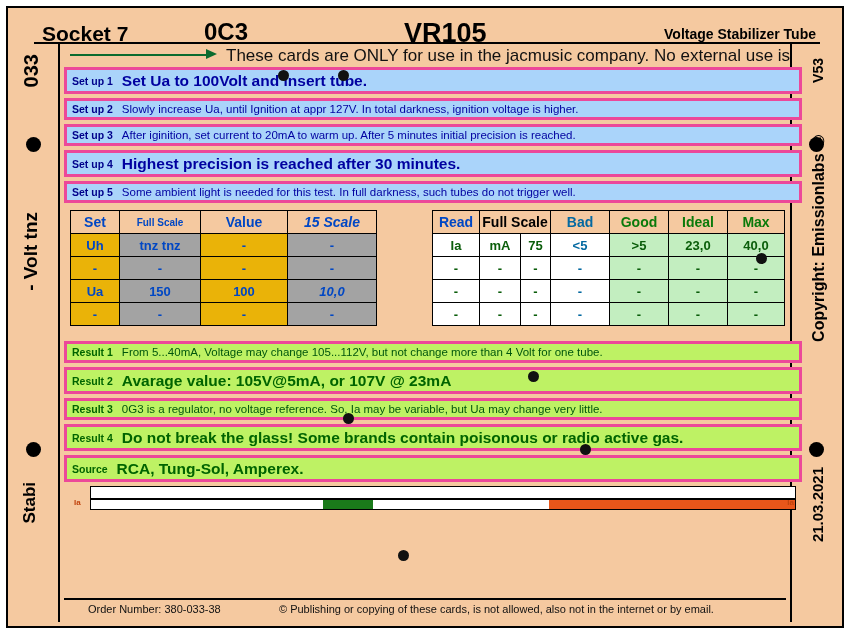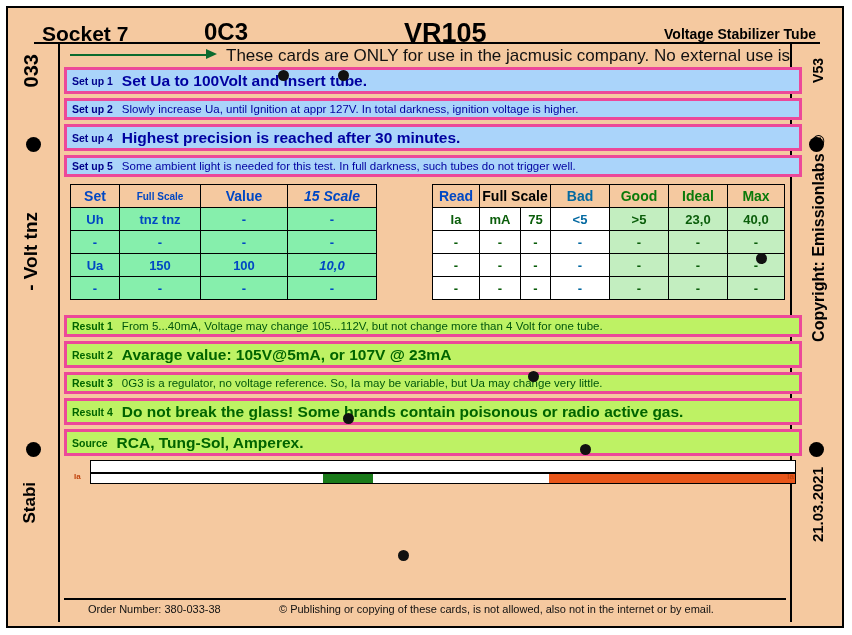--- a/index.html
+++ b/index.html
@@ -59,22 +59,22 @@
   .tleft .c4{width:86px;}
   .tright .d1{width:44px;border-radius:6px;}
   .tright .d2{width:68px;}
   .tright .d4{width:56px;}
   .tright .d5{width:56px;}
   .tright .d6{width:56px;}
   .tright .d7{width:54px;}
   .hdrc{color:#0047c4;font-size:14px;}
   .hdrc.small{font-size:10px;}
   .hdrc.ital{font-style:italic;}
-  .cellb{background:#86efac;color:#0047c4;}
-  .cellw{background:#86efac;color:#0047c4;}
+  .cellb{background:#a3a3a3;color:#0047c4;}
+  .cellw{background:#eab308;color:#0047c4;}
   .cellg{background:#c3eec0;color:#0a5d0a;}
   .cellwg{background:#ffffff;color:#0a5d0a;}
   .bad{color:#0369a1;}
   .hdrg{color:#0a7a0a;font-size:14px;}
   .hdrk{color:#000;font-size:14px;}
   
   .bargraph{position:relative;height:26px;margin-top:4px;}
   .bgrow{position:absolute;left:26px;top:0;width:706px;height:13px;border:1px solid #000;box-sizing:border-box;background:#ffffff;}
   .bgrow2{position:absolute;left:26px;top:13px;width:706px;height:11px;border:1px solid #000;box-sizing:border-box;background:#ffffff;}
   .seg{position:absolute;top:0;height:100%;}
@@ -132,20 +132,26 @@
           <div class="rtxt big">Set Ua to 100Volt and insert tube.</div>
         </div>
       </div>
       <div class="row">
         <div class="rowbox blue h34">
           <div class="tag">Set up 2</div>
           <div class="rtxt">Slowly increase Ua, until Ignition at appr 127V.  In total darkness, ignition voltage is  higher.</div>
         </div>
       </div>
       <div class="row">
+        <div class="rowbox blue h34">
+          <div class="tag">Set up 3</div>
+          <div class="rtxt">After iginition, set current  to 20mA  to warm up. After 5 minutes initial precision is reached.</div>
+        </div>
+      </div>
+      <div class="row">
         <div class="rowbox blue h28">
           <div class="tag">Set up 4</div>
           <div class="rtxt big">Highest precision is reached after 30 minutes.</div>
         </div>
       </div>
       <div class="row">
         <div class="rowbox blue h34">
           <div class="tag">Set up 5</div>
           <div class="rtxt">Some ambient  light is needed for this test. In full darkness,  such tubes do not trigger well.</div>
         </div>

